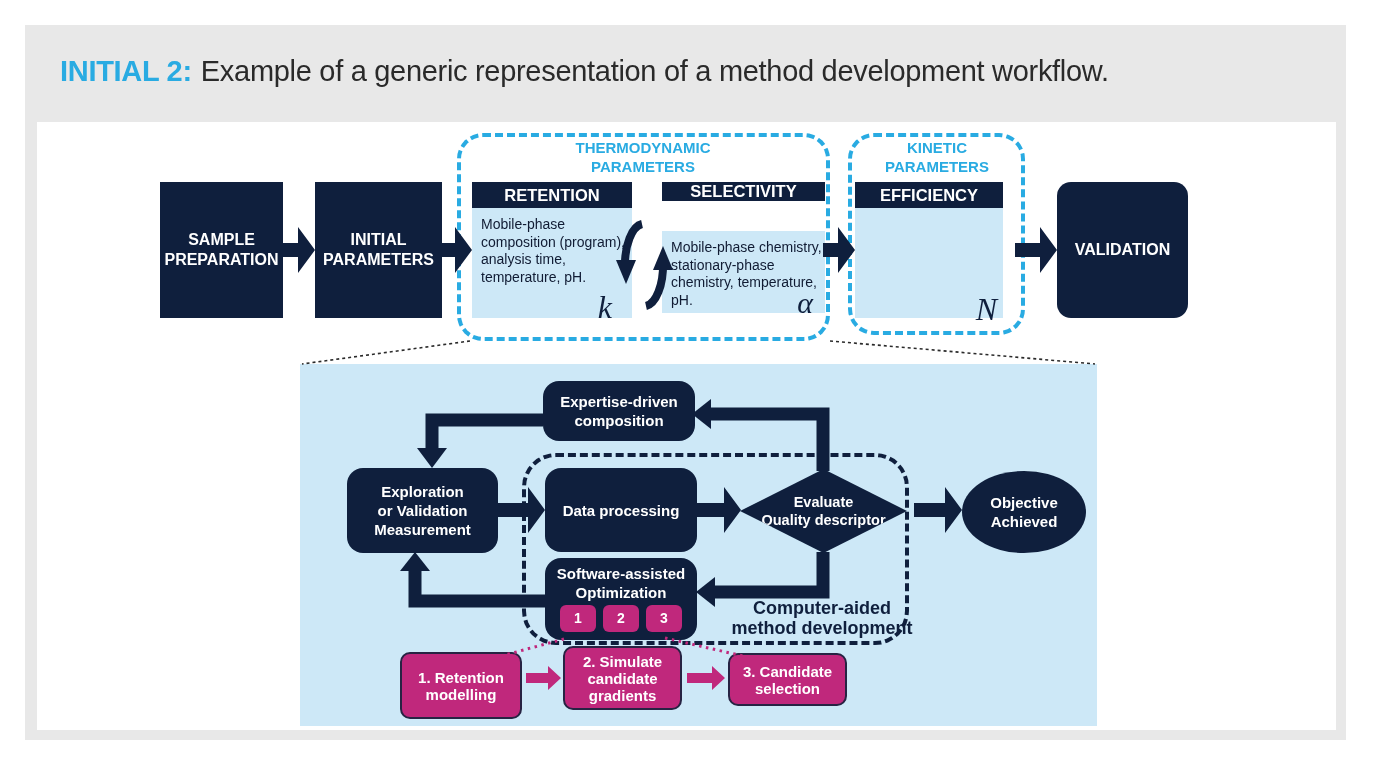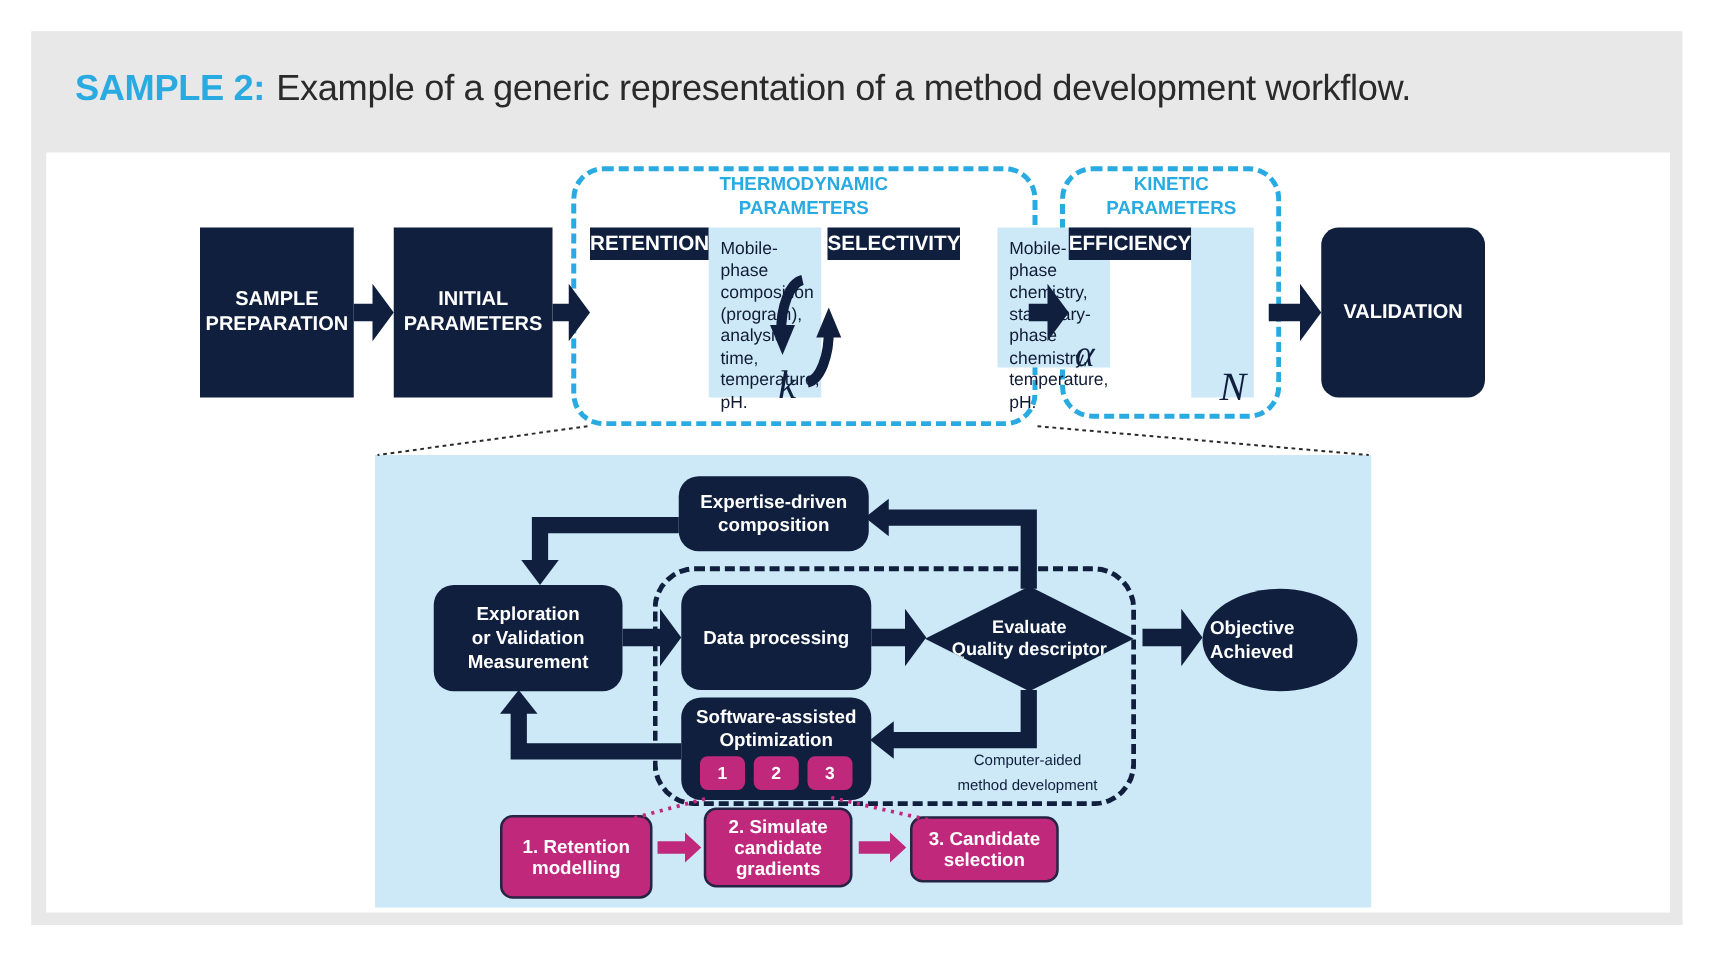--- a/index.html
+++ b/index.html
@@ -7,43 +7,43 @@
   .page { position:relative; width:1373px; height:768px; background:#ffffff; overflow:hidden; }
   .frame { position:absolute; left:25px; top:25px; width:1321px; height:715px; background:#e8e8e8; }
   .fig-title { position:absolute; left:35px; top:30px; font-size:29px; letter-spacing:-0.3px; white-space:nowrap; }
   .fig-label { color:#29abe2; font-weight:bold; }
   .fig-caption { color:#2a2a2a; margin-left:9px; font-weight:normal; }
   .canvas { position:absolute; left:12px; top:97px; width:1299px; height:608px; background:#ffffff; }
   .flow-box { position:absolute; background:#0f1f3d; color:#fff; font-weight:bold; font-size:16px; line-height:20px;
               display:flex; align-items:center; justify-content:center; text-align:center; padding:4px; }
   .group-border { position:absolute; border:4px dashed #29abe2; border-radius:26px; }
   .group-title { position:absolute; color:#29abe2; font-weight:bold; font-size:15px; line-height:19px; text-align:center; }
-  .param-box { position:absolute; display:flex; }
+  .param-box { position:absolute; display:flex; flex-direction:column; }
   .param-header { height:26px; background:#0f1f3d; color:#fff; font-weight:bold; font-size:16.5px;
                   display:flex; align-items:center; justify-content:center; }
   .param-body { position:relative; flex:1; background:#cde8f7; color:#101b33; font-size:14px; line-height:17.5px;
                 padding:8px 1px 4px 9px; }
   .sym { position:absolute; font-family:"Liberation Serif","DejaVu Serif",serif; font-style:italic;
          color:#0f1f3d; font-weight:normal; }
 
   .blue-panel { position:absolute; left:263px; top:242px; width:797px; height:362px; background:#cde8f7; }
   .loop-box { position:absolute; background:#0f1f3d; color:#fff; font-weight:bold; font-size:15px; line-height:19px;
               border-radius:16px; display:flex; flex-direction:column; align-items:center; justify-content:center;
               text-align:center; padding:4px; }
   .cm-border { position:absolute; left:485px; top:331px; width:387px; height:192px;
                border:4px dashed #0f1f3d; border-radius:34px; }
   .diamond { position:absolute; left:703px; top:347px; width:167px; height:84px; background:#0f1f3d;
              clip-path:polygon(50% 0, 100% 50%, 50% 100%, 0 50%);
              color:#fff; font-weight:bold; font-size:14.5px; line-height:18px;
              display:flex; flex-direction:column; align-items:center; justify-content:center; text-align:center; }
   .ellipse { position:absolute; left:925px; top:349px; width:124px; height:82px; background:#0f1f3d; border-radius:50%;
              color:#fff; font-weight:bold; font-size:15px; line-height:19px;
-             display:flex; align-items:center; justify-content:center; text-align:left; padding:6px; }
-  .cm-label { position:absolute; left:690px; top:476px; width:190px; color:#0f1f3d; font-weight:normal;
-              font-size:12px; line-height:20px; text-align:center; }
+             display:flex; align-items:center; justify-content:center; text-align:center; padding:6px; }
+  .cm-label { position:absolute; left:690px; top:476px; width:190px; color:#0f1f3d; font-weight:bold;
+              font-size:18px; line-height:20px; text-align:center; }
   .line-block { display:block; }
 
   .sw-box { justify-content:flex-start; padding-top:6px; }
   .sq-row { display:flex; gap:7px; margin-top:3px; }
   .sq { width:36px; height:27px; background:#c0287c; border-radius:6px; color:#fff; font-weight:bold; font-size:14px;
         display:flex; align-items:center; justify-content:center; }
 
   .pink-box { position:absolute; background:#c0287c; border:2px solid #272343; border-radius:10px;
               color:#fff; font-weight:bold; font-size:15px; line-height:17px;
               display:flex; align-items:center; justify-content:center; text-align:center; padding:3px 6px; }
@@ -54,21 +54,21 @@
   .cycle-arc { fill:none; stroke:#0f1f3d; stroke-width:8; }
   .dot-line { stroke:#2a2a2a; stroke-width:1.6; stroke-dasharray:3 3; }
   .pink-dots { stroke:#c0287c; stroke-width:3; stroke-dasharray:2.5 4.5; fill:none; }
 </style>
 </head>
 <body>
 
 <div class="page">
   <div class="frame">
     <div class="fig-title">
-      <span class="fig-label">SAMPLE 2:</span><span class="fig-caption">Example of a generic representation of a method development workflow.</span>
+      <span class="fig-label">INITIAL 2:</span><span class="fig-caption">Example of a generic representation of a method development workflow.</span>
     </div>
 
     <div class="canvas">
 
       <div class="blue-panel"></div>
 
       <div class="group-border" style="left:420px; top:11px; width:373px; height:208px;"></div>
       <div class="group-border" style="left:811px; top:11px; width:177px; height:202px;"></div>
       <div class="group-title" style="left:486px; top:16px; width:240px;">THERMODYNAMIC PARAMETERS</div>
       <div class="group-title" style="left:820px; top:16px; width:160px;">KINETIC PARAMETERS</div>

